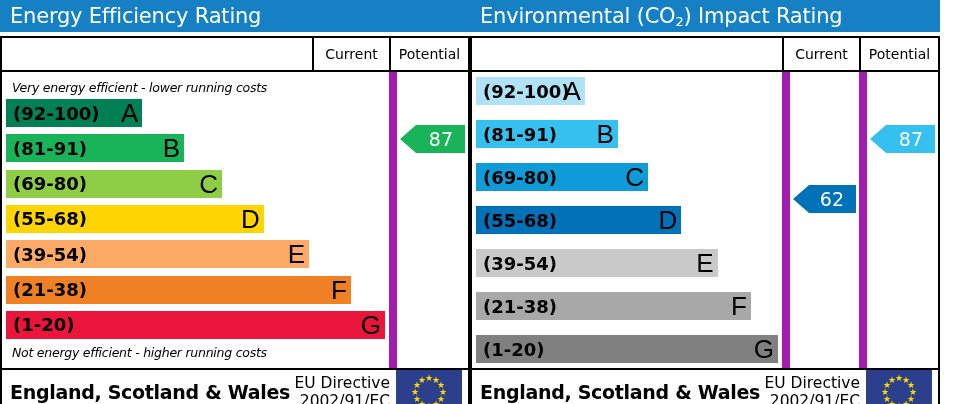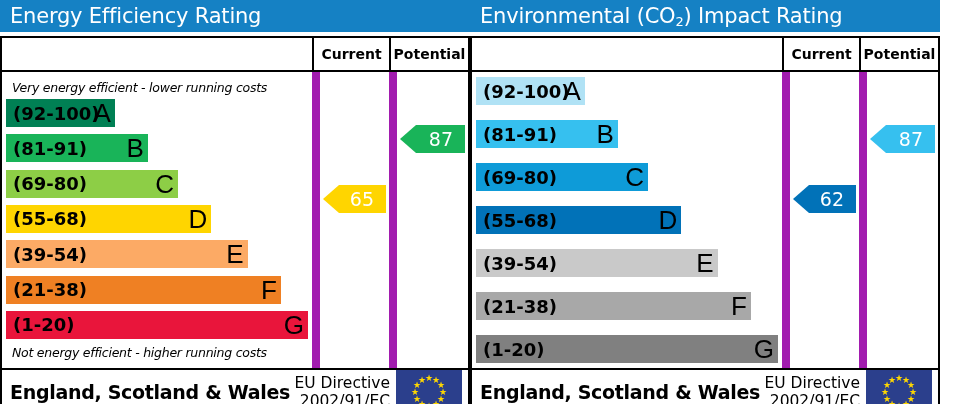--- a/index.html
+++ b/index.html
@@ -54,21 +54,21 @@
     display: flex;
     height: 34px;
     border-bottom: 2px solid #000;
     flex: 0 0 34px;
   }
   .head-blank { flex: 1 1 auto; }
   .head-cell {
     display: flex;
     align-items: center;
     justify-content: center;
-    font-weight: bold;
+    font-weight: normal;
     font-size: 14px;
     color: #000;
     border-left: 2px solid #000;
   }
   .col-current { flex: 0 0 77px; }
   .col-potential { flex: 0 0 79px; }
 
   .table-body {
     display: flex;
     flex: 1 1 auto;
@@ -247,25 +247,20 @@
                 </div>
               </div>
               <div class="band-row">
                 <div class="band" style="background: rgb(233, 21, 59); width: 100%;">
                   <span class="band-range">(1-20)</span>
                   <span class="band-letter">G</span>
                 </div>
               </div>
             </div>
             <div class="caption bottom">Not energy efficient - higher running costs</div>
-          </div>
-          <div class="marker-col col-current" style="flex: 0 0 77px;">
-            <div class="arrow" style="background: rgb(255, 213, 0); width: 63px; top: 113px;">
-              <span>65</span>
-            </div>
           </div>
           <div class="marker-col col-potential" style="flex: 0 0 79px;">
             <div class="arrow" style="background: rgb(25, 180, 89); width: 65px; top: 53px;">
               <span>87</span>
             </div>
           </div>
         </div>
       </div>
       <div class="footer">
         <div class="region">England, Scotland &amp; Wales</div>

